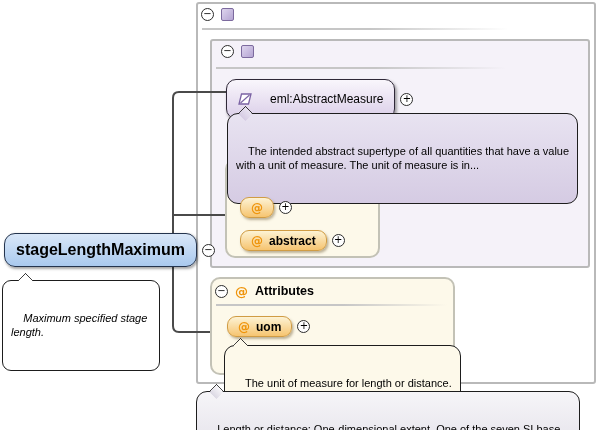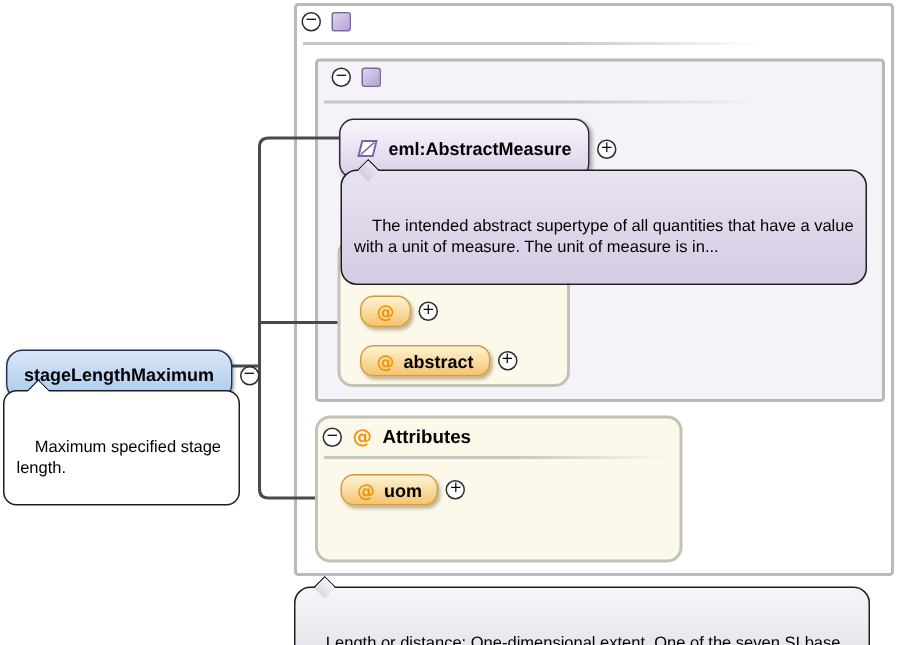--- a/index.html
+++ b/index.html
@@ -45,47 +45,47 @@
     border:1px solid #7c6a9e; border-radius:2px;
     background:linear-gradient(135deg, #ded5ee 0%, #b4a4d2 100%);
   }
   .at {
     color:#ef940b; font-weight:bold; font-size:13px;
     font-family:"DejaVu Sans", sans-serif; line-height:1;
   }
   
   .pill-row { position:absolute; display:flex; align-items:center; gap:5px; z-index:3; }
   .elem-pill {
-    box-sizing:border-box; height:40px; display:inline-flex; align-items:center; gap:7px;
+    box-sizing:border-box; height:40px; display:inline-flex; align-items:center; gap:18px;
     padding:0 11px; border:1.5px solid #2f2838; border-radius:10px;
     background:linear-gradient(#f9f6fc 0%, #dbcfe9 100%);
     box-shadow:1.5px 2px 3px rgba(0,0,0,0.35);
-    font-size:12px; font-weight:bold; white-space:nowrap; cursor:pointer;
+    font-size:12px; font-weight:normal; white-space:nowrap; cursor:pointer;
   }
   .stage-pill {
     box-sizing:border-box; height:23px; display:inline-flex; align-items:center;
     padding:16px 11px; border:1.5px solid #24344e; border-radius:11px;
     background:linear-gradient(#dcea fb 0%, #a9c9ee 100%);
     background:linear-gradient(#d9e7f8 0%, #a9c9ee 100%);
     box-shadow:1px 1.5px 2.5px rgba(0,0,0,0.35);
-    font-size:12px; font-weight:bold; white-space:nowrap; cursor:pointer;
+    font-size:16px; font-weight:bold; white-space:nowrap; cursor:pointer;
   }
   .attr-pill {
     box-sizing:border-box; height:21px; display:inline-flex; align-items:center; gap:6px;
     padding:0 10px; border:1px solid #d09c44; border-radius:9px;
     background:linear-gradient(#fdf3d4 0%, #f6c470 100%);
     box-shadow:1.5px 2px 2.5px rgba(110,90,50,0.45);
     font-size:12px; font-weight:bold; white-space:nowrap; cursor:pointer;
   }
   .attr-pill .at { font-size:12px; }
   
   .ann {
     position:absolute; box-sizing:border-box; display:inline-block;
     border:1.5px solid #1d1d1d; border-radius:11px;
-    padding:2px 8px 3px 8px; font-size:11px; line-height:14px;
+    padding:2px 8px 17px 8px; font-size:11px; line-height:14px;
     white-space:pre; z-index:3;
   }
   .ptr {
     position:absolute; width:10px; height:10px; top:-6px;
     background:inherit; border-left:1.5px solid #1d1d1d; border-top:1.5px solid #1d1d1d;
     transform:rotate(45deg); border-radius:1px;
   }
   .ann-purple { background:linear-gradient(#e8e3f1 0%, #d5cbe3 100%); }
   .ann-white  { background:#ffffff; min-width:158px; border-radius:9px; }
   .ann-cream  { background:#fdf9ea; border-radius:11px; }
@@ -136,21 +136,21 @@
     <span>Attributes</span>
   </div>
 
   <div class="pill-row" style="left:4px; top:233px;">
     <span class="stage-pill">
       <span>stageLengthMaximum</span>
     </span>
     <span class="circ">−</span>
   </div>
 
-  <div class="ann ann-white" style="left:2px; top:260px;">
+  <div class="ann ann-white" style="left:2px; top:280px;font-style:italic;">
     <span class="ptr" style="left:17px;"></span>
     <span>Maximum specified stage
 length.</span>
   </div>
 
   <div class="pill-row" style="left:226px; top:79px;">
     <span class="elem-pill">
       <svg width="14" height="12" viewBox="0 0 14 12">
         <polygon points="3.5,1 13,1 10.5,11 1,11" fill="#ffffff" stroke="#7b63a4" stroke-width="1.3"></polygon>
         <line x1="2.5" y1="10" x2="11.5" y2="2" stroke="#7b63a4" stroke-width="1.1"></line>
@@ -182,20 +182,24 @@
   </div>
 
   <div class="pill-row" style="left:227px; top:316px;">
     <span class="attr-pill">
       <span class="at">@</span>
       <span>uom</span>
     </span>
     <span class="circ">+</span>
   </div>
 
+  <div class="ann ann-cream" style="left:224px; top:345px;">
+    <span class="ptr" style="left:10px;"></span>
+    <span>The unit of measure for length or distance.</span>
+  </div>
 
   <div class="ann ann-gray" style="left:196px; top:391px;">
     <span class="ptr" style="left:14px;"></span>
     <span>Length or distance: One-dimensional extent. One of the seven SI base
 quantities. Used universally in measurement and...</span>
   </div>
 
 </div>
 
 </body></html>

